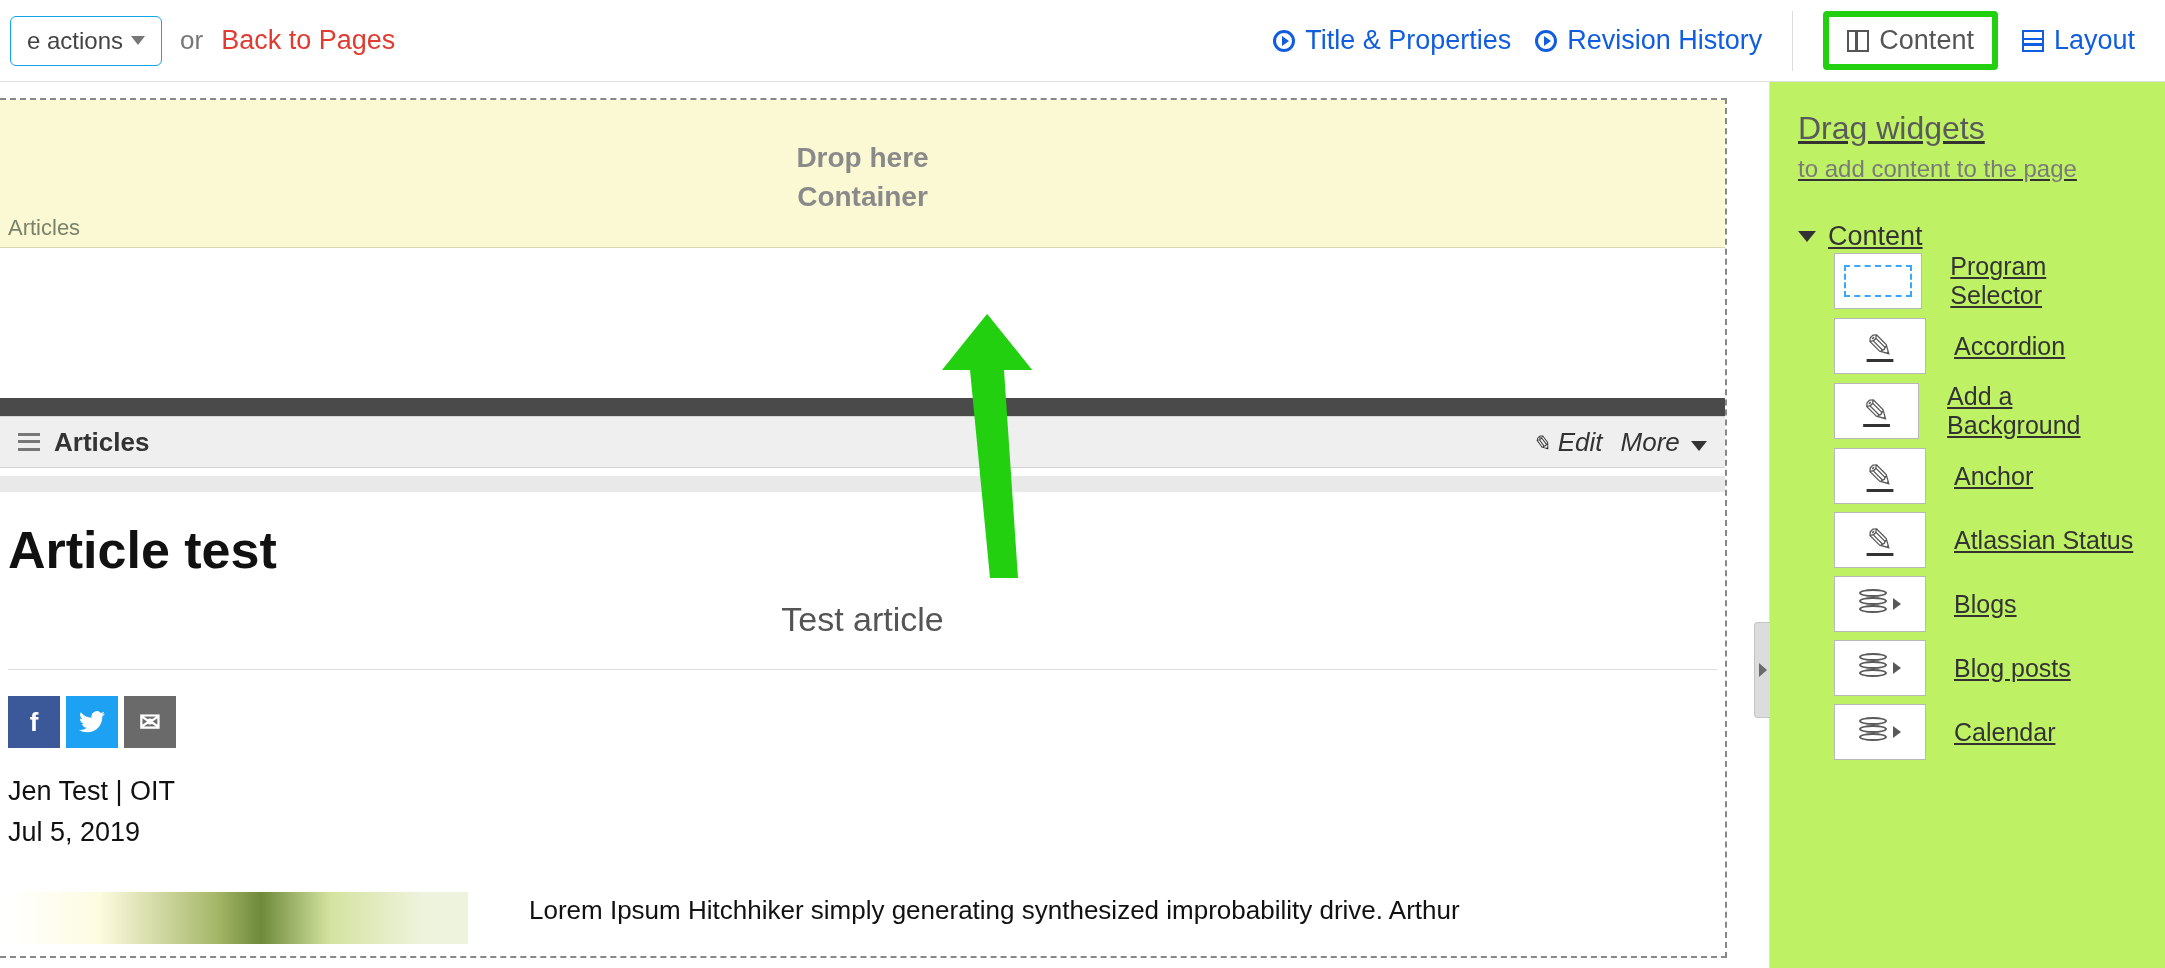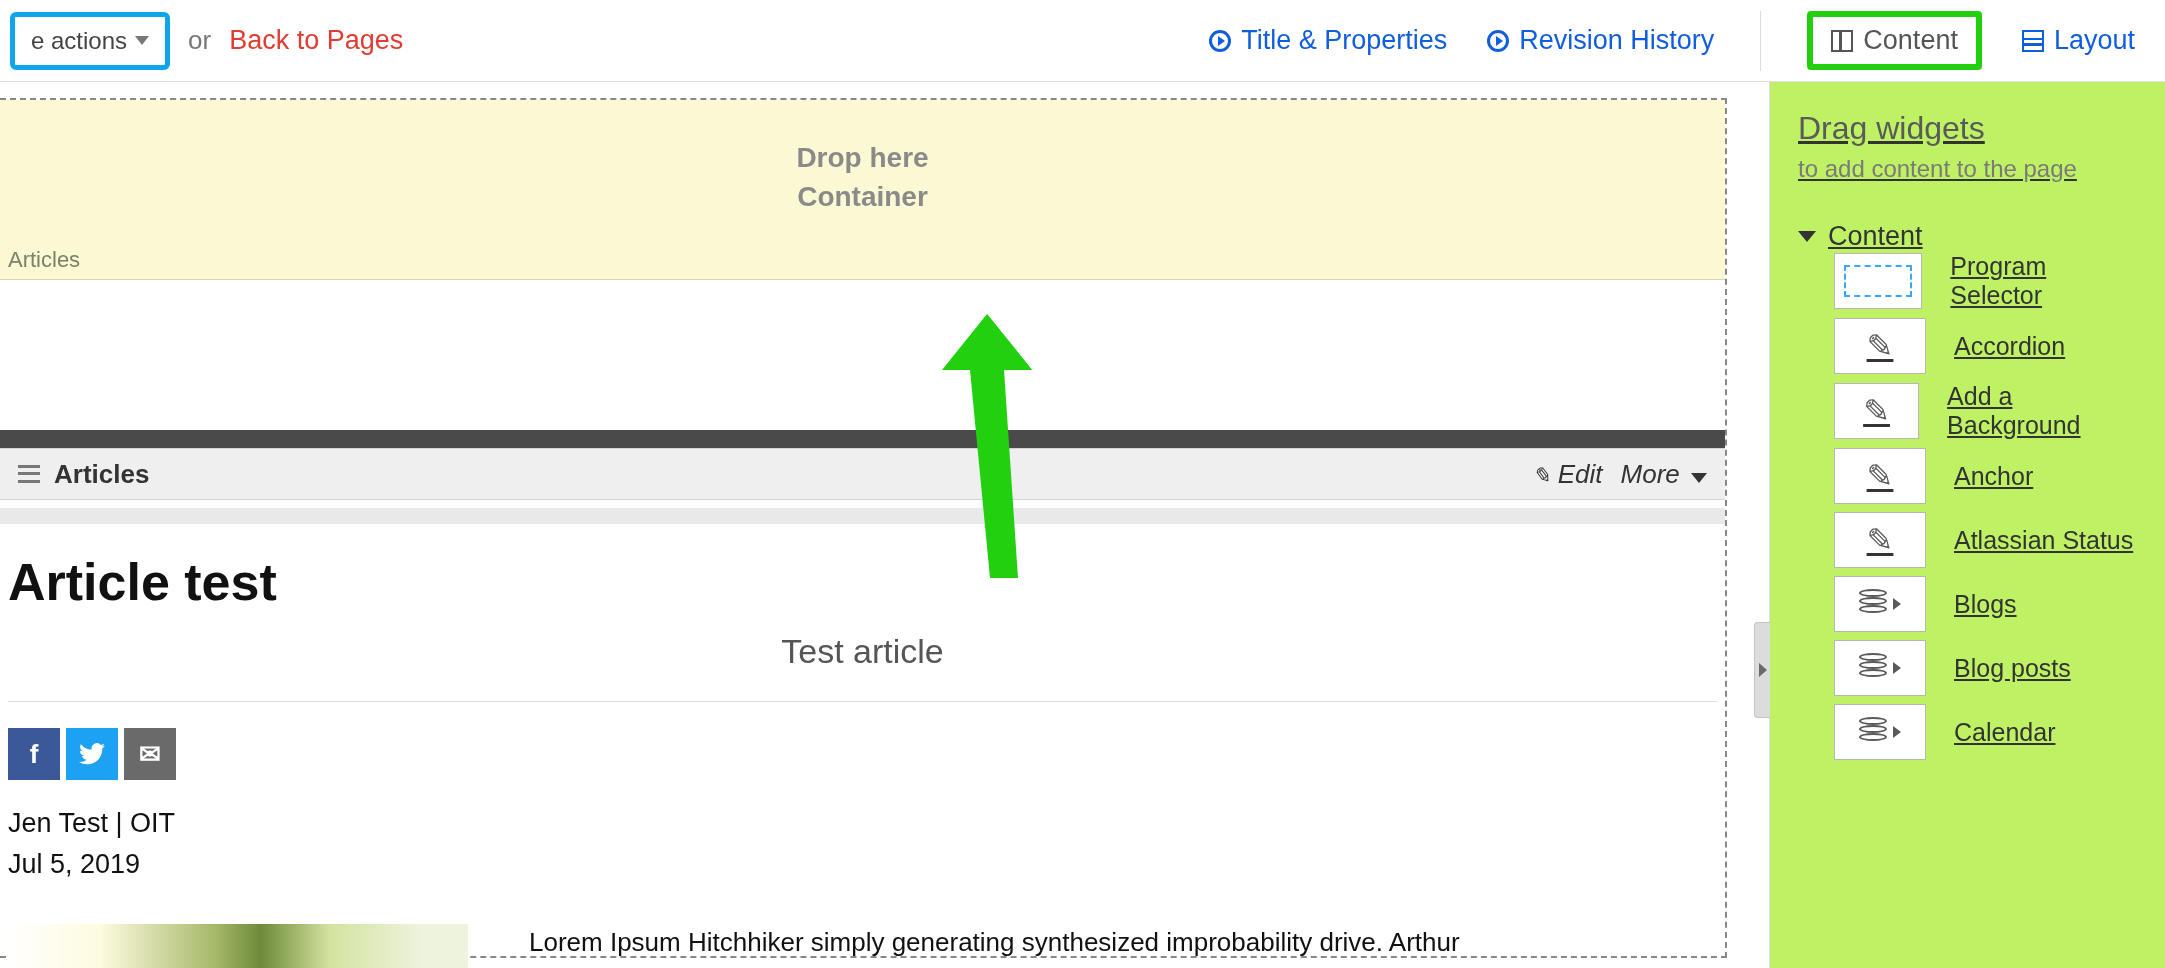--- a/index.html
+++ b/index.html
@@ -14,37 +14,37 @@
     }
     .topbar {
       display: flex;
       align-items: center;
       height: 82px;
       padding: 0 10px;
       border-bottom: 1px solid #e0e0e0;
       position: relative;
     }
     .actions-dropdown {
-      border: 5px solid #0ea5e9;
+      border: 1px solid #0ea5e9;
       border-radius: 6px;
       padding: 10px 16px;
       display: flex;
       align-items: center;
       gap: 8px;
       font-size: 24px;
       color: #444;
       cursor: pointer;
     }
     .or-text { margin: 0 18px; font-size: 26px; color: #777; }
     .back-link { color: #e03c31; font-size: 27px; cursor: pointer; }
     .topbar-right {
       margin-left: auto;
       display: flex;
       align-items: center;
-      gap: 40px;
+      gap: 24px;
       padding-right: 20px;
     }
     .top-link {
       display: flex;
       align-items: center;
       gap: 10px;
       color: #105edf;
       font-size: 27px;
       cursor: pointer;
     }
@@ -96,21 +96,21 @@
     }
     .dashed-wrapper {
       border: 2px dashed #888;
       border-left: none;
       margin-right: 42px;
       position: relative;
       height: 860px;
     }
     .dropzone {
       background: #fbf9d4;
-      height: 180px;
+      height: 148px;
       border-bottom: 1px solid #d8d6b0;
       position: relative;
     }
     .dropzone .dz-text {
       position: absolute; left: 50%; top: 38px; transform: translateX(-50%);
       font-size: 28px; font-weight: 600; color: #8a8a8a; text-align: center; line-height: 1.4;
     }
     .dropzone .dz-label {
       position: absolute; left: 8px; bottom: 6px; font-size: 22px; color: #7a826a;
     }

